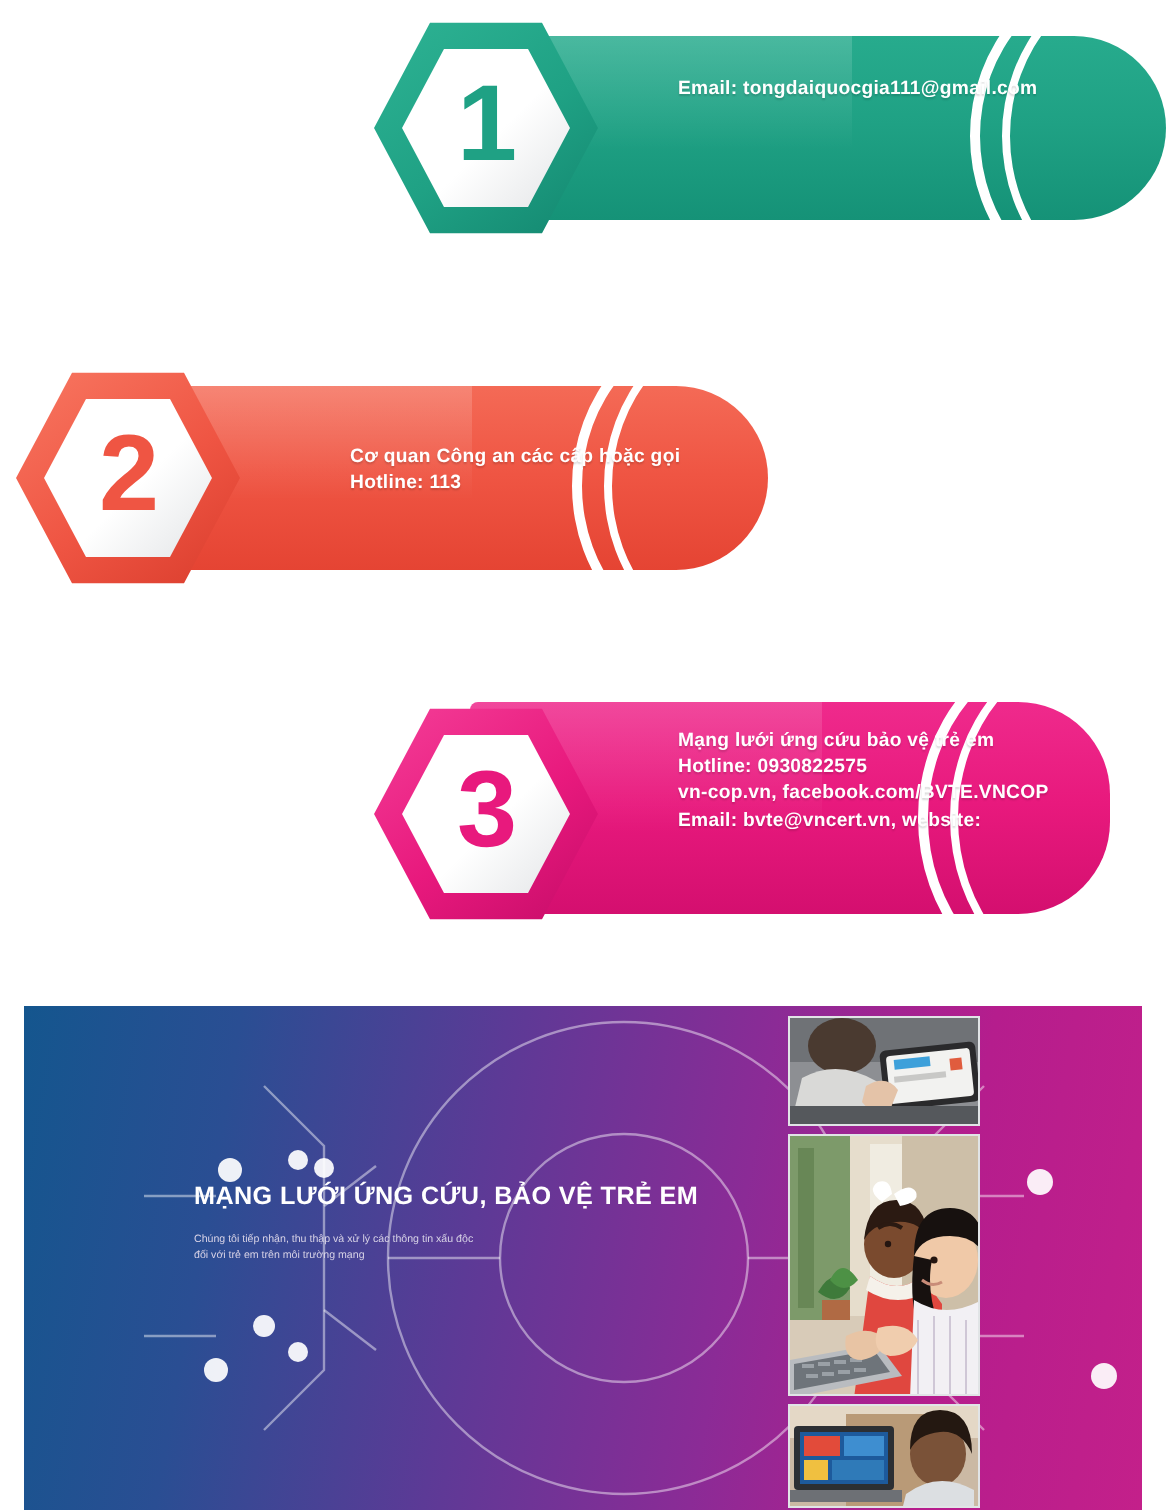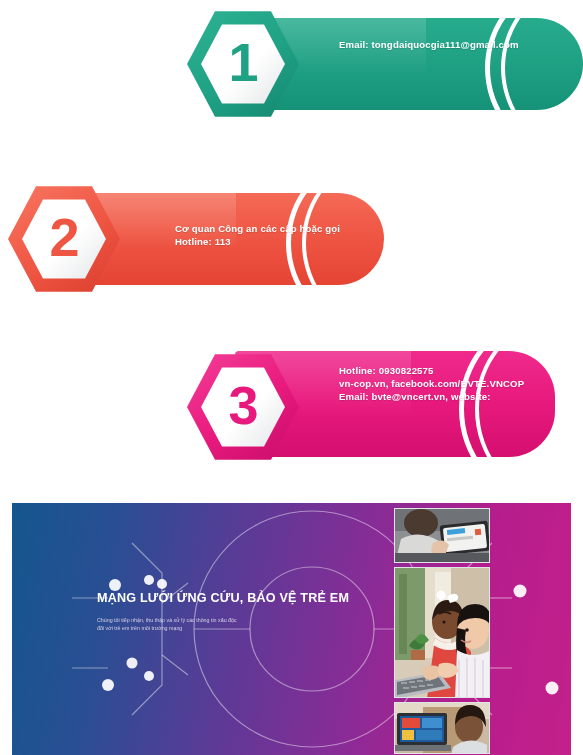--- a/index.html
+++ b/index.html
@@ -234,20 +234,21 @@
         <div class="swoosh s2"></div>
       </div>
     </div>
     <div class="hex-wrap">
       <div class="hex-outer"></div>
       <div class="hex-inner">
         <span class="hex-num">3</span>
       </div>
     </div>
     <div class="btext">
+      <div>Mạng lưới ứng cứu bảo vệ trẻ em</div>
       <div>Hotline: 0930822575</div>
       <div>vn-cop.vn,  facebook.com/BVTE.VNCOP</div>
       <div>Email: bvte@vncert.vn, website:</div>
     </div>
   </div>
 
   <div id="hero">
 
     <svg class="circuit" viewBox="0 0 559 252" preserveAspectRatio="none">
       <g fill="none" stroke="#ffffff" stroke-opacity="0.45" stroke-width="1.2">

